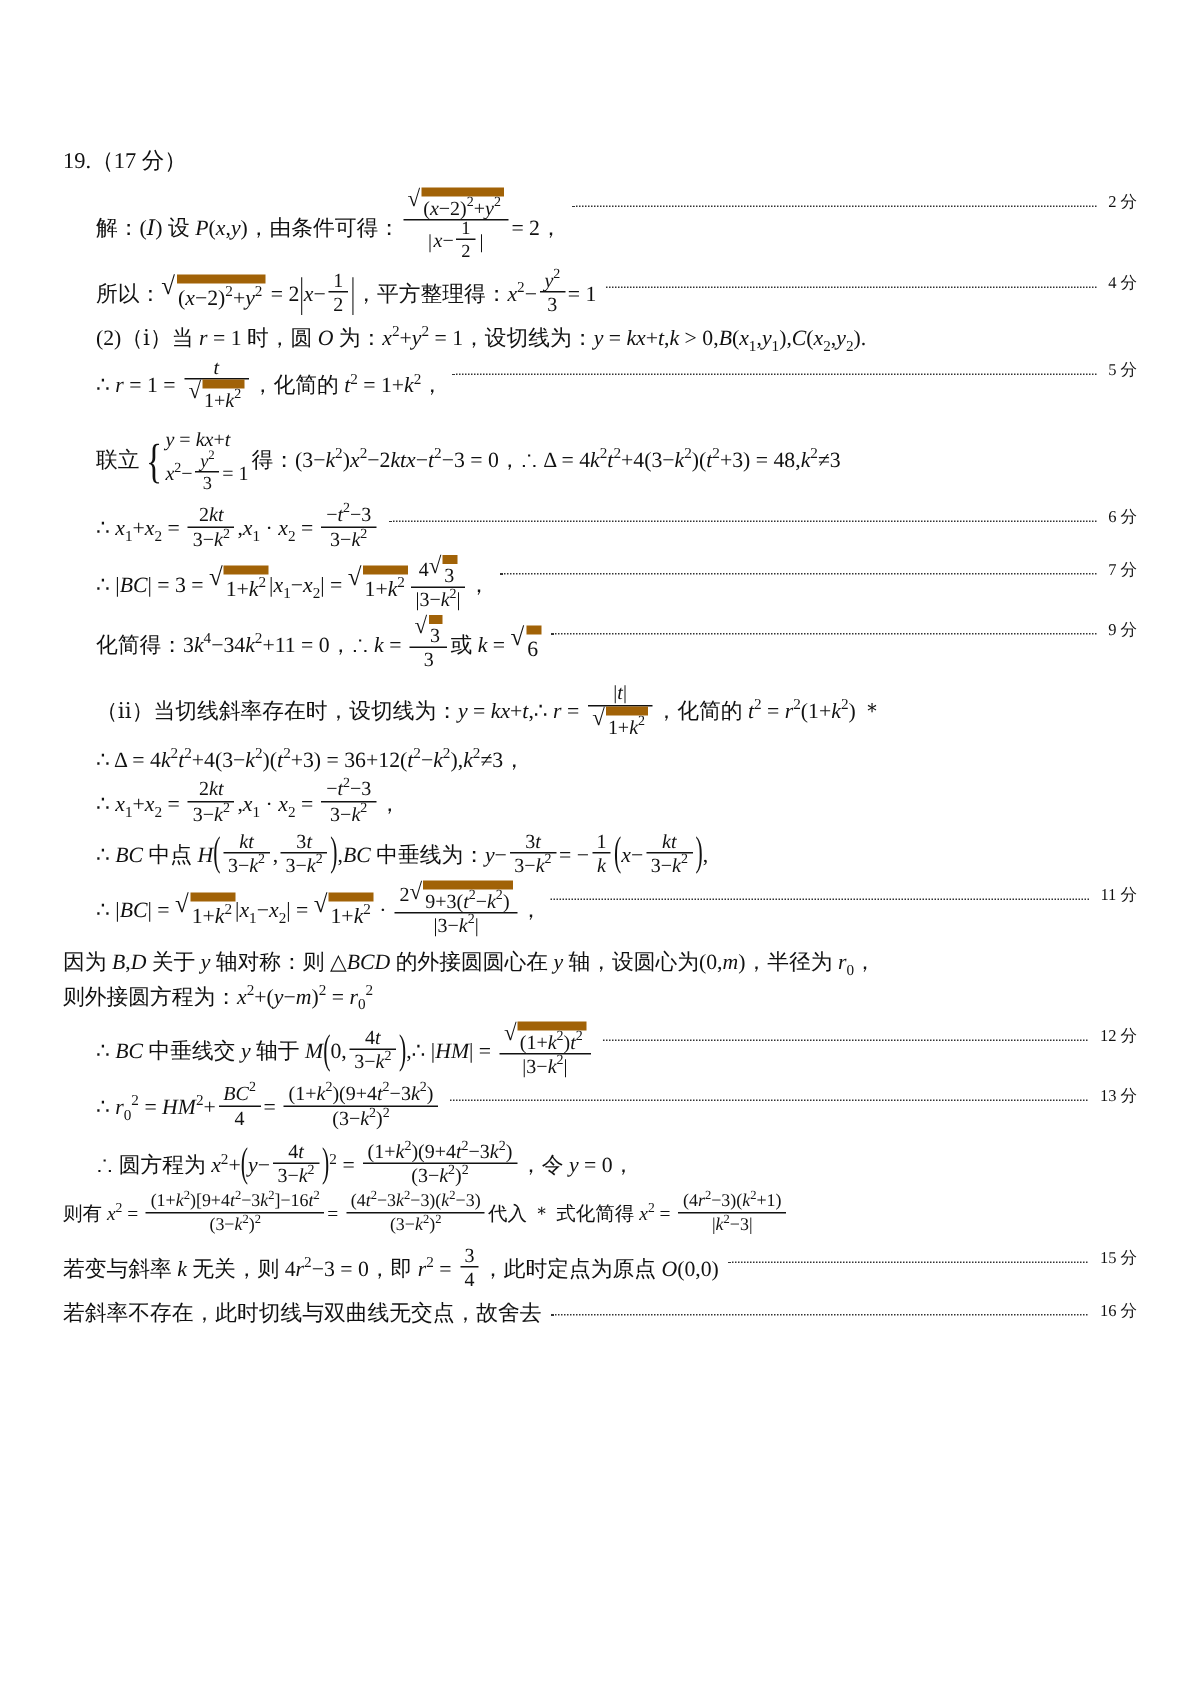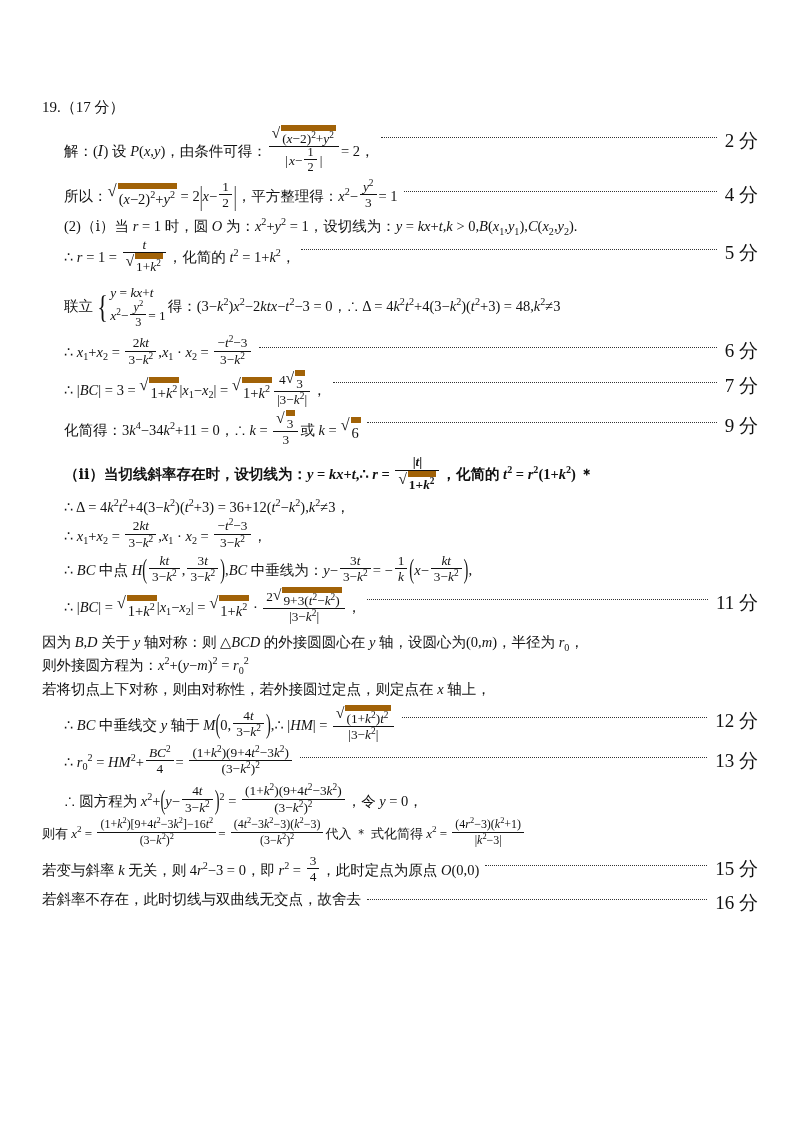--- a/index.html
+++ b/index.html
@@ -44,21 +44,21 @@
   .dots {
     flex: 1 1 auto;
     border-bottom: 1px dotted #333;
     margin: 0 4px 6px 6px;
     min-width: 12px;
     height: 10px;
   }
   .score {
     flex: 0 0 auto;
     white-space: nowrap;
-    font-size: 19px;
+    font-size: 11px;
     padding-left: 4px;
   }
   .qhead {
     font-size: 15px;
     margin-bottom: 10px;
   }
   
   .it { font-style: italic; }
   .frac {
     display: inline-flex;
@@ -252,21 +252,21 @@
             <span class="den">3</span>
           </span>或 <span class="it">k</span> = <span class="sqrt">
             <span class="rad">√</span>
             <span class="rand">6</span>
           </span>
       </span>
       <span class="dots"></span>
       <span class="score">9 分</span>
     </div>
 
-    <div class="line indent" style="margin-top:6px;font-weight:bold;">
+    <div class="line indent" style="margin-top:6px;">
       <span class="body-text">
         （ⅱ）当切线斜率存在时，设切线为：<span class="it">y</span> = <span class="it">kx</span>+<span class="it">t</span>,∴ <span class="it">r</span> = <span class="frac">
             <span class="num">|<span class="it">t</span>|</span>
             <span class="den"><span class="sqrt">
                 <span class="rad">√</span>
                 <span class="rand">1+<span class="it">k</span><sup>2</sup></span>
               </span></span>
           </span>，化简的 <span class="it">t</span><sup>2</sup> = <span class="it">r</span><sup>2</sup>(1+<span class="it">k</span><sup>2</sup>) ＊
       </span>
       <span class="score"></span>
@@ -341,26 +341,20 @@
       <span class="score"></span>
     </div>
 
     <div class="line">
       <span class="body-text">
         则外接圆方程为：<span class="it">x</span><sup>2</sup>+(<span class="it">y</span>−<span class="it">m</span>)<sup>2</sup> = <span class="it">r</span><sub>0</sub><sup>2</sup>
       </span>
       <span class="score"></span>
     </div>
 
-    <div class="line">
-      <span class="body-text">
-        若将切点上下对称，则由对称性，若外接圆过定点，则定点在 <span class="it">x</span> 轴上，
-      </span>
-      <span class="score"></span>
-    </div>
 
     <div class="line indent" style="margin-top:6px;">
       <span class="body-text">
         ∴ <span class="it">BC</span> 中垂线交 <span class="it">y</span> 轴于 <span class="it">M</span><span class="tall">(</span>0,<span class="frac">
             <span class="num">4<span class="it">t</span></span>
             <span class="den">3−<span class="it">k</span><sup>2</sup></span>
           </span><span class="tall">)</span>,∴ |<span class="it">HM</span>| = <span class="frac">
             <span class="num"><span class="sqrt">
                 <span class="rad">√</span>
                 <span class="rand">(1+<span class="it">k</span><sup>2</sup>)<span class="it">t</span><sup>2</sup></span>

